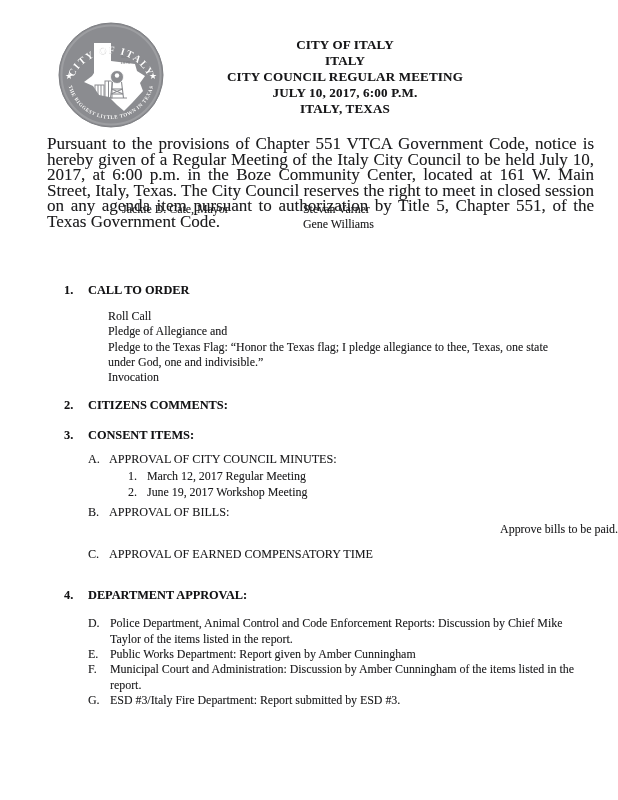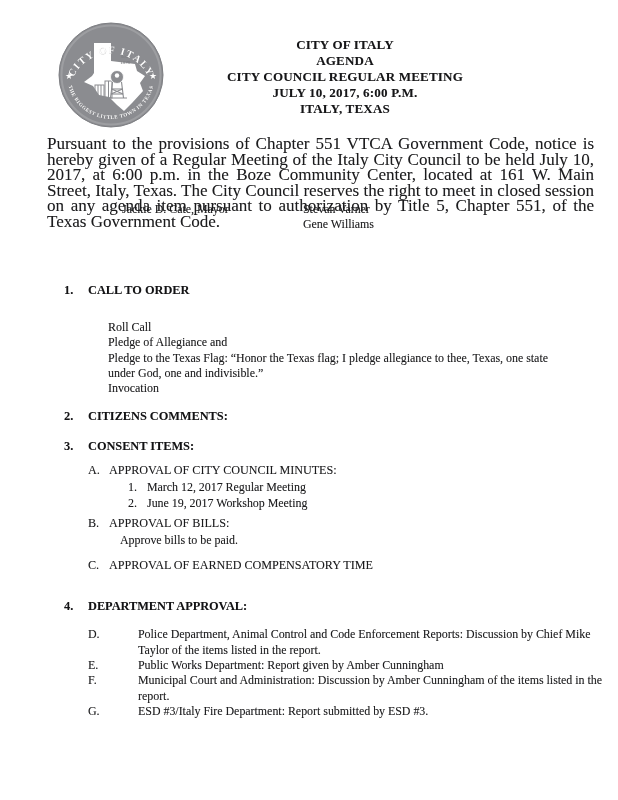--- a/index.html
+++ b/index.html
@@ -36,34 +36,34 @@
     position:absolute;left:122px;top:202px;
     font-size:11.9px;line-height:15.4px;display:flex;
   }
   .off-col1{width:181px;}
   .off-col2{width:115px;}
 
   
   .agenda{position:absolute;left:0;top:283px;width:618px;font-size:11.9px;}
   .item-row{display:flex;margin-left:64px;font-weight:bold;font-size:12.3px;line-height:15px;color:#131315;}
   .item-num{width:24px;}
-  .sub1{margin-left:108px;margin-top:22px;width:468px;line-height:15.3px;}
+  .sub1{margin-left:108px;margin-top:11px;width:468px;line-height:15.3px;}
   .mt13{margin-top:13px;} .mt15{margin-top:15px;} .mt26{margin-top:26px;}
   .sec-row{display:flex;margin-left:88px;margin-top:9px;line-height:15px;font-size:12.1px;}
   .sec-label{width:21px;}
   .sub-min{display:flex;margin-left:128px;line-height:16px;}
   .sub-min.first{margin-top:1px;}
   .min-num{width:19px;}
   .b-row{margin-top:5px;}
-  .b-sub{margin-left:120px;margin-top:2px;line-height:15px;}
+  .b-sub{margin-left:120px;margin-top:2px;line-height:15px;text-align:right;}
   .c-row{margin-top:10px;}
   .letters{margin-left:88px;margin-top:13px;line-height:15.3px;}
   .letter-row{display:flex;}
   .letter-label{width:22px;flex:none;}
-  .letter-text{width:480px;margin-left:28px;}
+  .letter-text{width:480px;}
 </style>
 </head>
 <body>
 
 <div class="page">
 
   <svg class="seal" viewBox="0 0 108 108">
     <defs>
       <path id="topArc" d="M13.7 64 A41.5 41.5 0 0 1 94.3 64"></path>
       <path id="botArc" d="M11.7 66 A44 44 0 0 0 96.3 66"></path>
@@ -102,21 +102,21 @@
     </text>
     <text font-size="5.2" font-weight="bold" fill="#ffffff" letter-spacing="0.5" font-family="Liberation Serif, serif">
       <textPath href="#botArc" startOffset="50%" text-anchor="middle">THE BIGGEST LITTLE TOWN IN TEXAS</textPath>
     </text>
     <text x="12" y="58" font-size="9" fill="#ffffff" text-anchor="middle">★</text>
     <text x="96" y="58" font-size="9" fill="#ffffff" text-anchor="middle">★</text>
   </svg>
 
   <div class="titles">
     <div>CITY OF ITALY</div>
-    <div>AGENDA</div>
+    <div>ITALY</div>
     <div><span>CITY COUNCIL </span><span class="u">REGULAR</span><span> MEETING</span></div>
     <div>JULY 10, 2017, 6:00 P.M.</div>
     <div>ITALY, TEXAS</div>
   </div>
 
   <div class="notice"><span>Pursuant to the provisions of Chapter 551 VTCA Government Code, notice is hereby given of a </span><span class="u">Regular</span><span> Meeting of the Italy City Council to be held July 10, 2017, at 6:00 p.m. in the Boze Community Center, located at 161 W. Main Street, Italy, Texas.  The City Council reserves the right to meet in closed session on any agenda item pursuant to authorization by Title 5, Chapter 551, of the Texas Government Code.</span></div>
 
   <div class="officials">
     <div class="off-col1">
       <div>Jackie D. Cate, Mayor</div>

